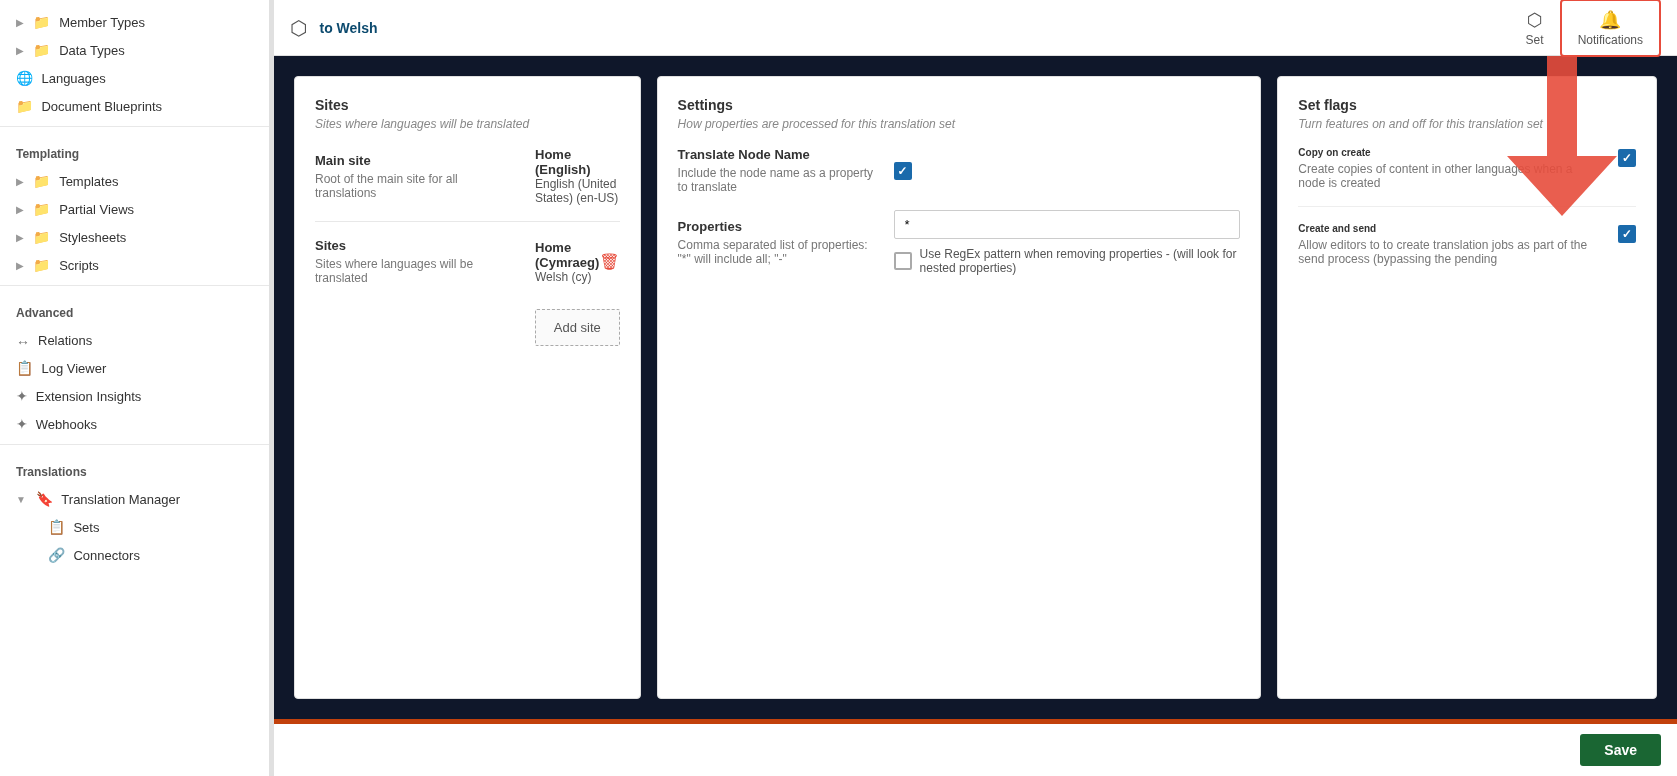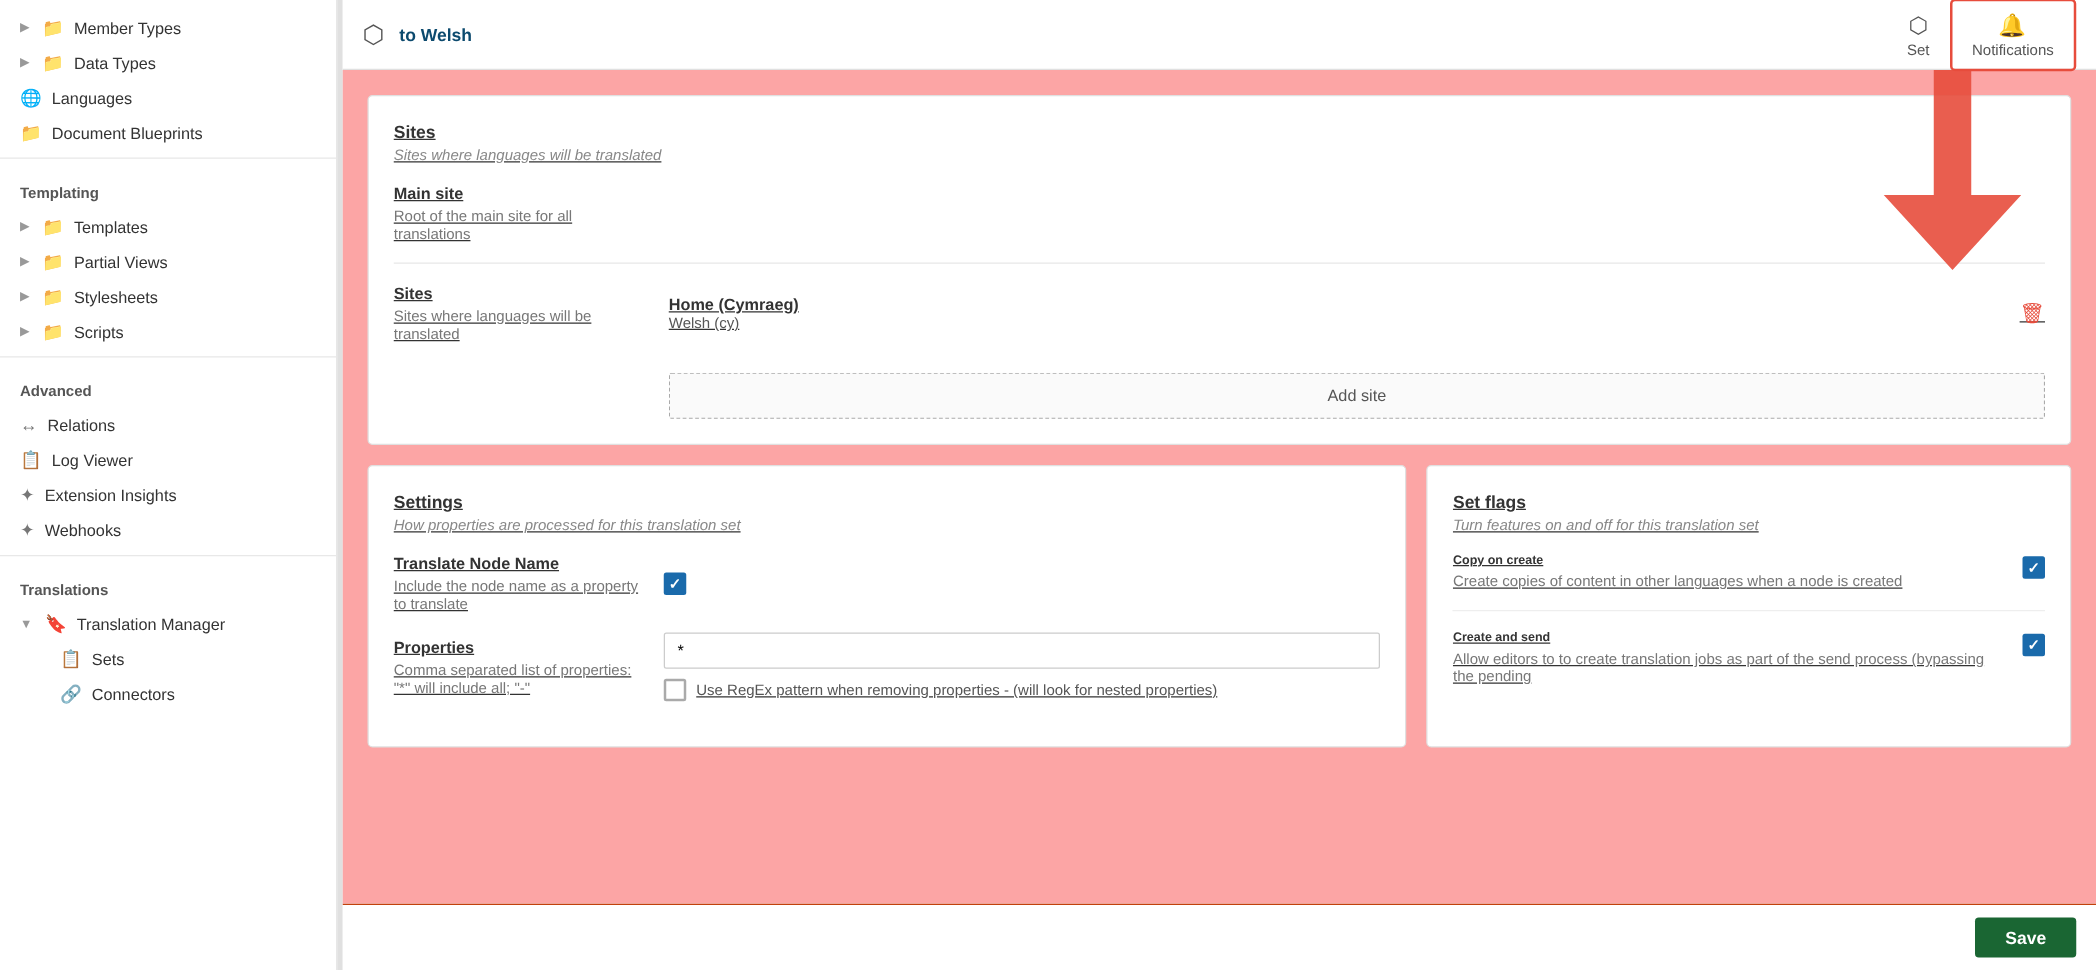--- a/index.html
+++ b/index.html
@@ -97,25 +97,24 @@
       border-radius: 4px;
       color: #555;
     }
     .topbar-btn .btn-icon { font-size: 18px; }
 
     
     .content {
       flex: 1;
       overflow-y: auto;
       padding: 20px;
-      background: #fca5a5;
-      display: flex;
-      flex-direction: column;
+      background: #0f172a;
+      display: flex;
+      flex-direction: row;
       gap: 16px;
-      text-decoration: underline;
     }
 
     
     .card {
       background: #fff;
       border-radius: 4px;
       border: 1px solid #e0e0e0;
       padding: 20px;
     }
     .card-title {
@@ -278,21 +277,21 @@
     }
     .flag-label-desc {
       font-size: 12px;
       color: #777;
     }
     .flag-control { flex-shrink: 0; padding-top: 2px; }
 
     
     .bottombar {
       background: #fff;
-      border-top: 1px solid #c2410c;
+      border-top: 5px solid #c2410c;
       padding: 10px 16px;
       display: flex;
       justify-content: flex-end;
     }
     .save-btn {
       background: #1a6633;
       color: #fff;
       border: none;
       padding: 8px 24px;
       font-size: 14px;
@@ -440,20 +439,26 @@
       <div class="card-title">Sites</div>
       <div class="card-subtitle">Sites where languages will be translated</div>
 
       <div class="sites-grid">
 
         <div class="site-row">
           <div class="site-row-label">
             <div class="label-title">Main site</div>
             <div class="label-desc">Root of the main site for all translations</div>
           </div>
+          <div class="site-row-content">
+            <div class="site-info">
+              <div class="site-name">Home (English)</div>
+              <div class="site-lang">English (United States) (en-US)</div>
+            </div>
+          </div>
         </div>
 
         <div style="height:1px; background:#e8e8e8;"></div>
 
         <div class="site-row">
           <div class="site-row-label">
             <div class="label-title">Sites</div>
             <div class="label-desc">Sites where languages will be translated</div>
           </div>
           <div class="site-row-content">

